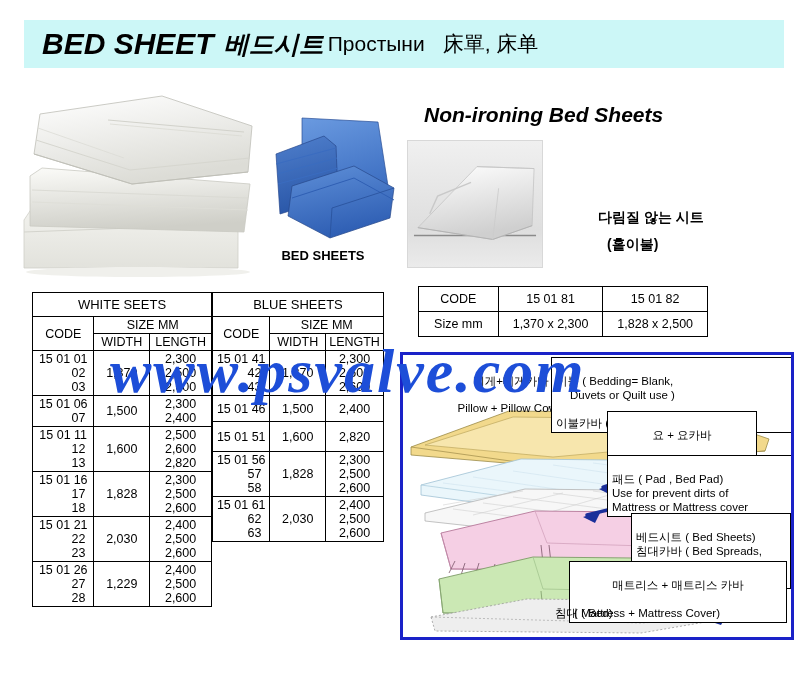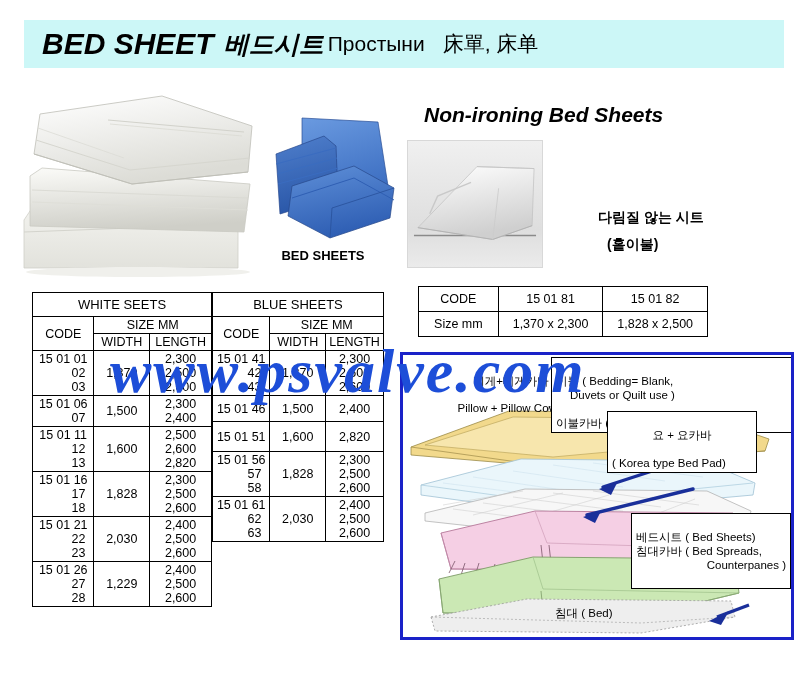--- a/index.html
+++ b/index.html
@@ -498,23 +498,32 @@
     <span>이불 ( Bedding= Blank,</span>
     <span class="ind">Duvets or Quilt use )</span>
     <span>이불카바 ( Bedding Cover/Comforters )</span>
   </div>
 
   <div class="callout" style="left:204px; top:56px; width:150px;">
     <span style="display:block;text-align:center;">요 + 요카바</span>
     <span>( Korea type Bed Pad)</span>
   </div>
 
+  <div class="callout" style="left:204px; top:100px; width:186px;">
+    <span>패드 ( Pad , Bed Pad)</span>
+    <span>Use for prevent dirts of</span>
+    <span>Mattress or Mattress cover</span>
+  </div>
 
   <div class="callout" style="left:228px; top:158px; width:160px;">
     <span>베드시트 ( Bed Sheets)</span>
     <span>침대카바 ( Bed Spreads,</span>
     <span class="ral">Counterpanes )</span>
   </div>
 
+  <div class="callout" style="left:166px; top:206px; width:218px;">
+    <span style="display:block;text-align:center;">매트리스 + 매트리스 카바</span>
+    <span>( Mattress + Mattress Cover)</span>
+  </div>
 
   <div class="nobox" style="left:152px; top:252px;">침대 ( Bed)</div>
 
 </div>
 
 </body></html>

